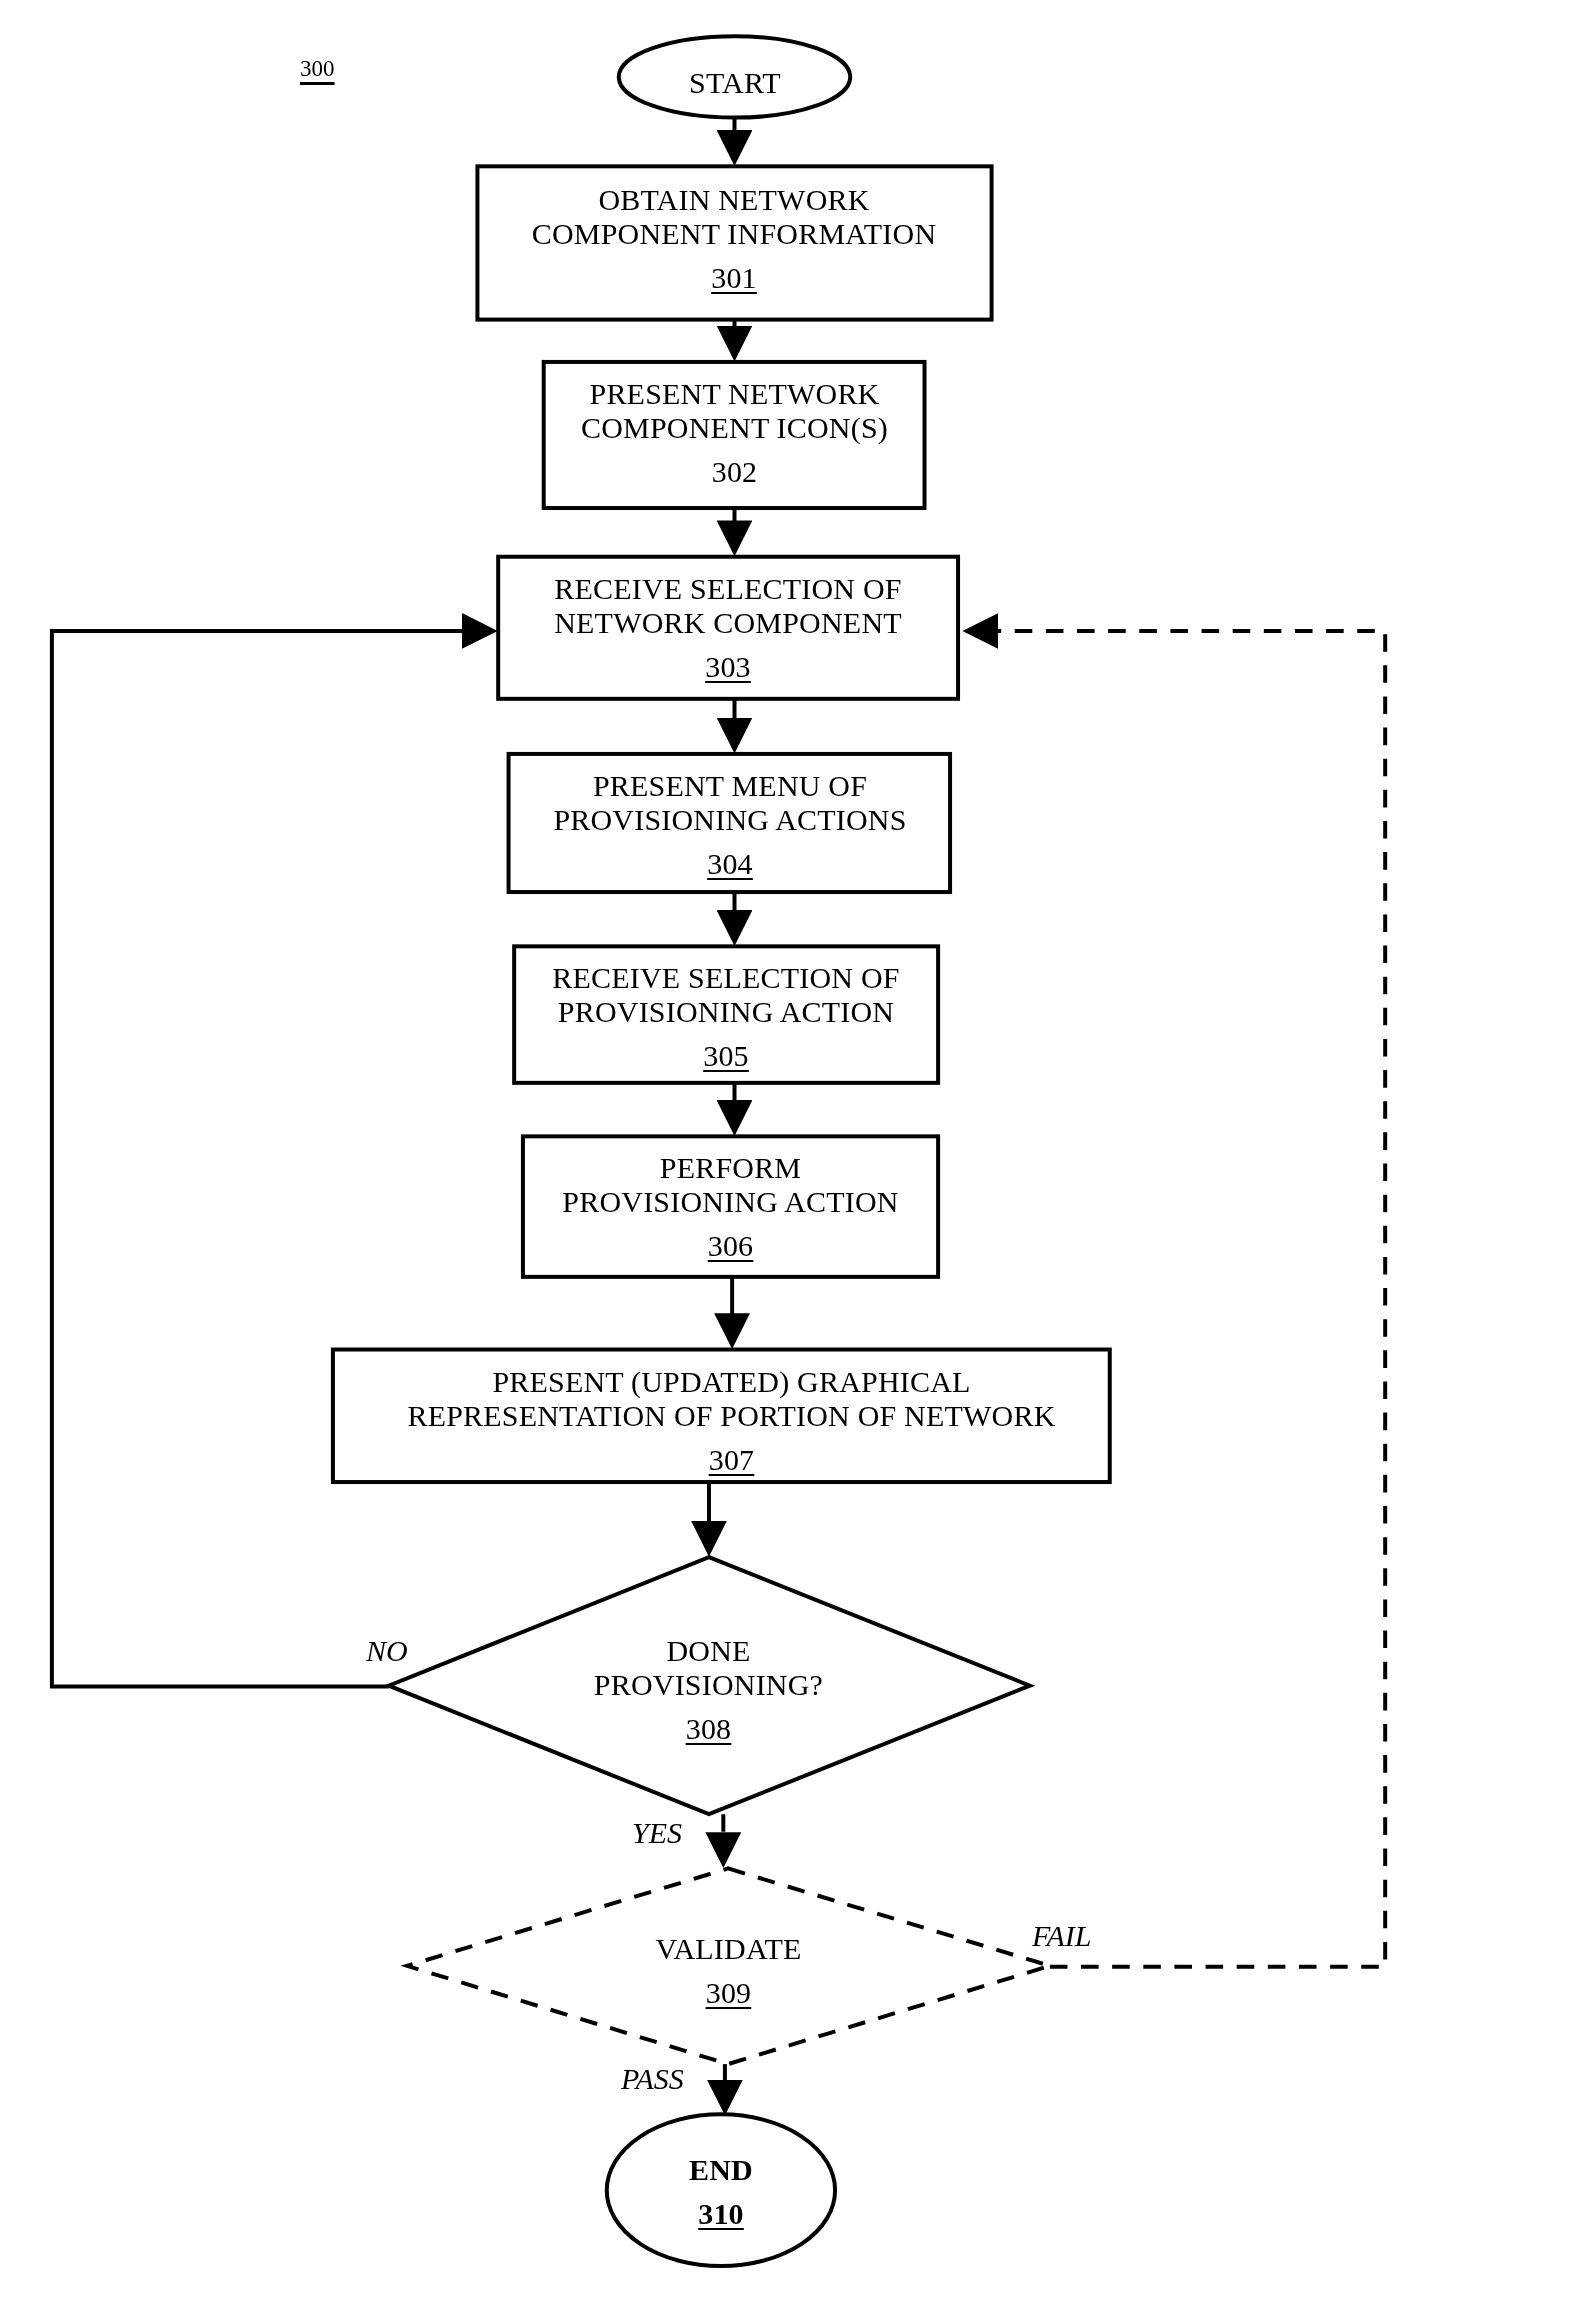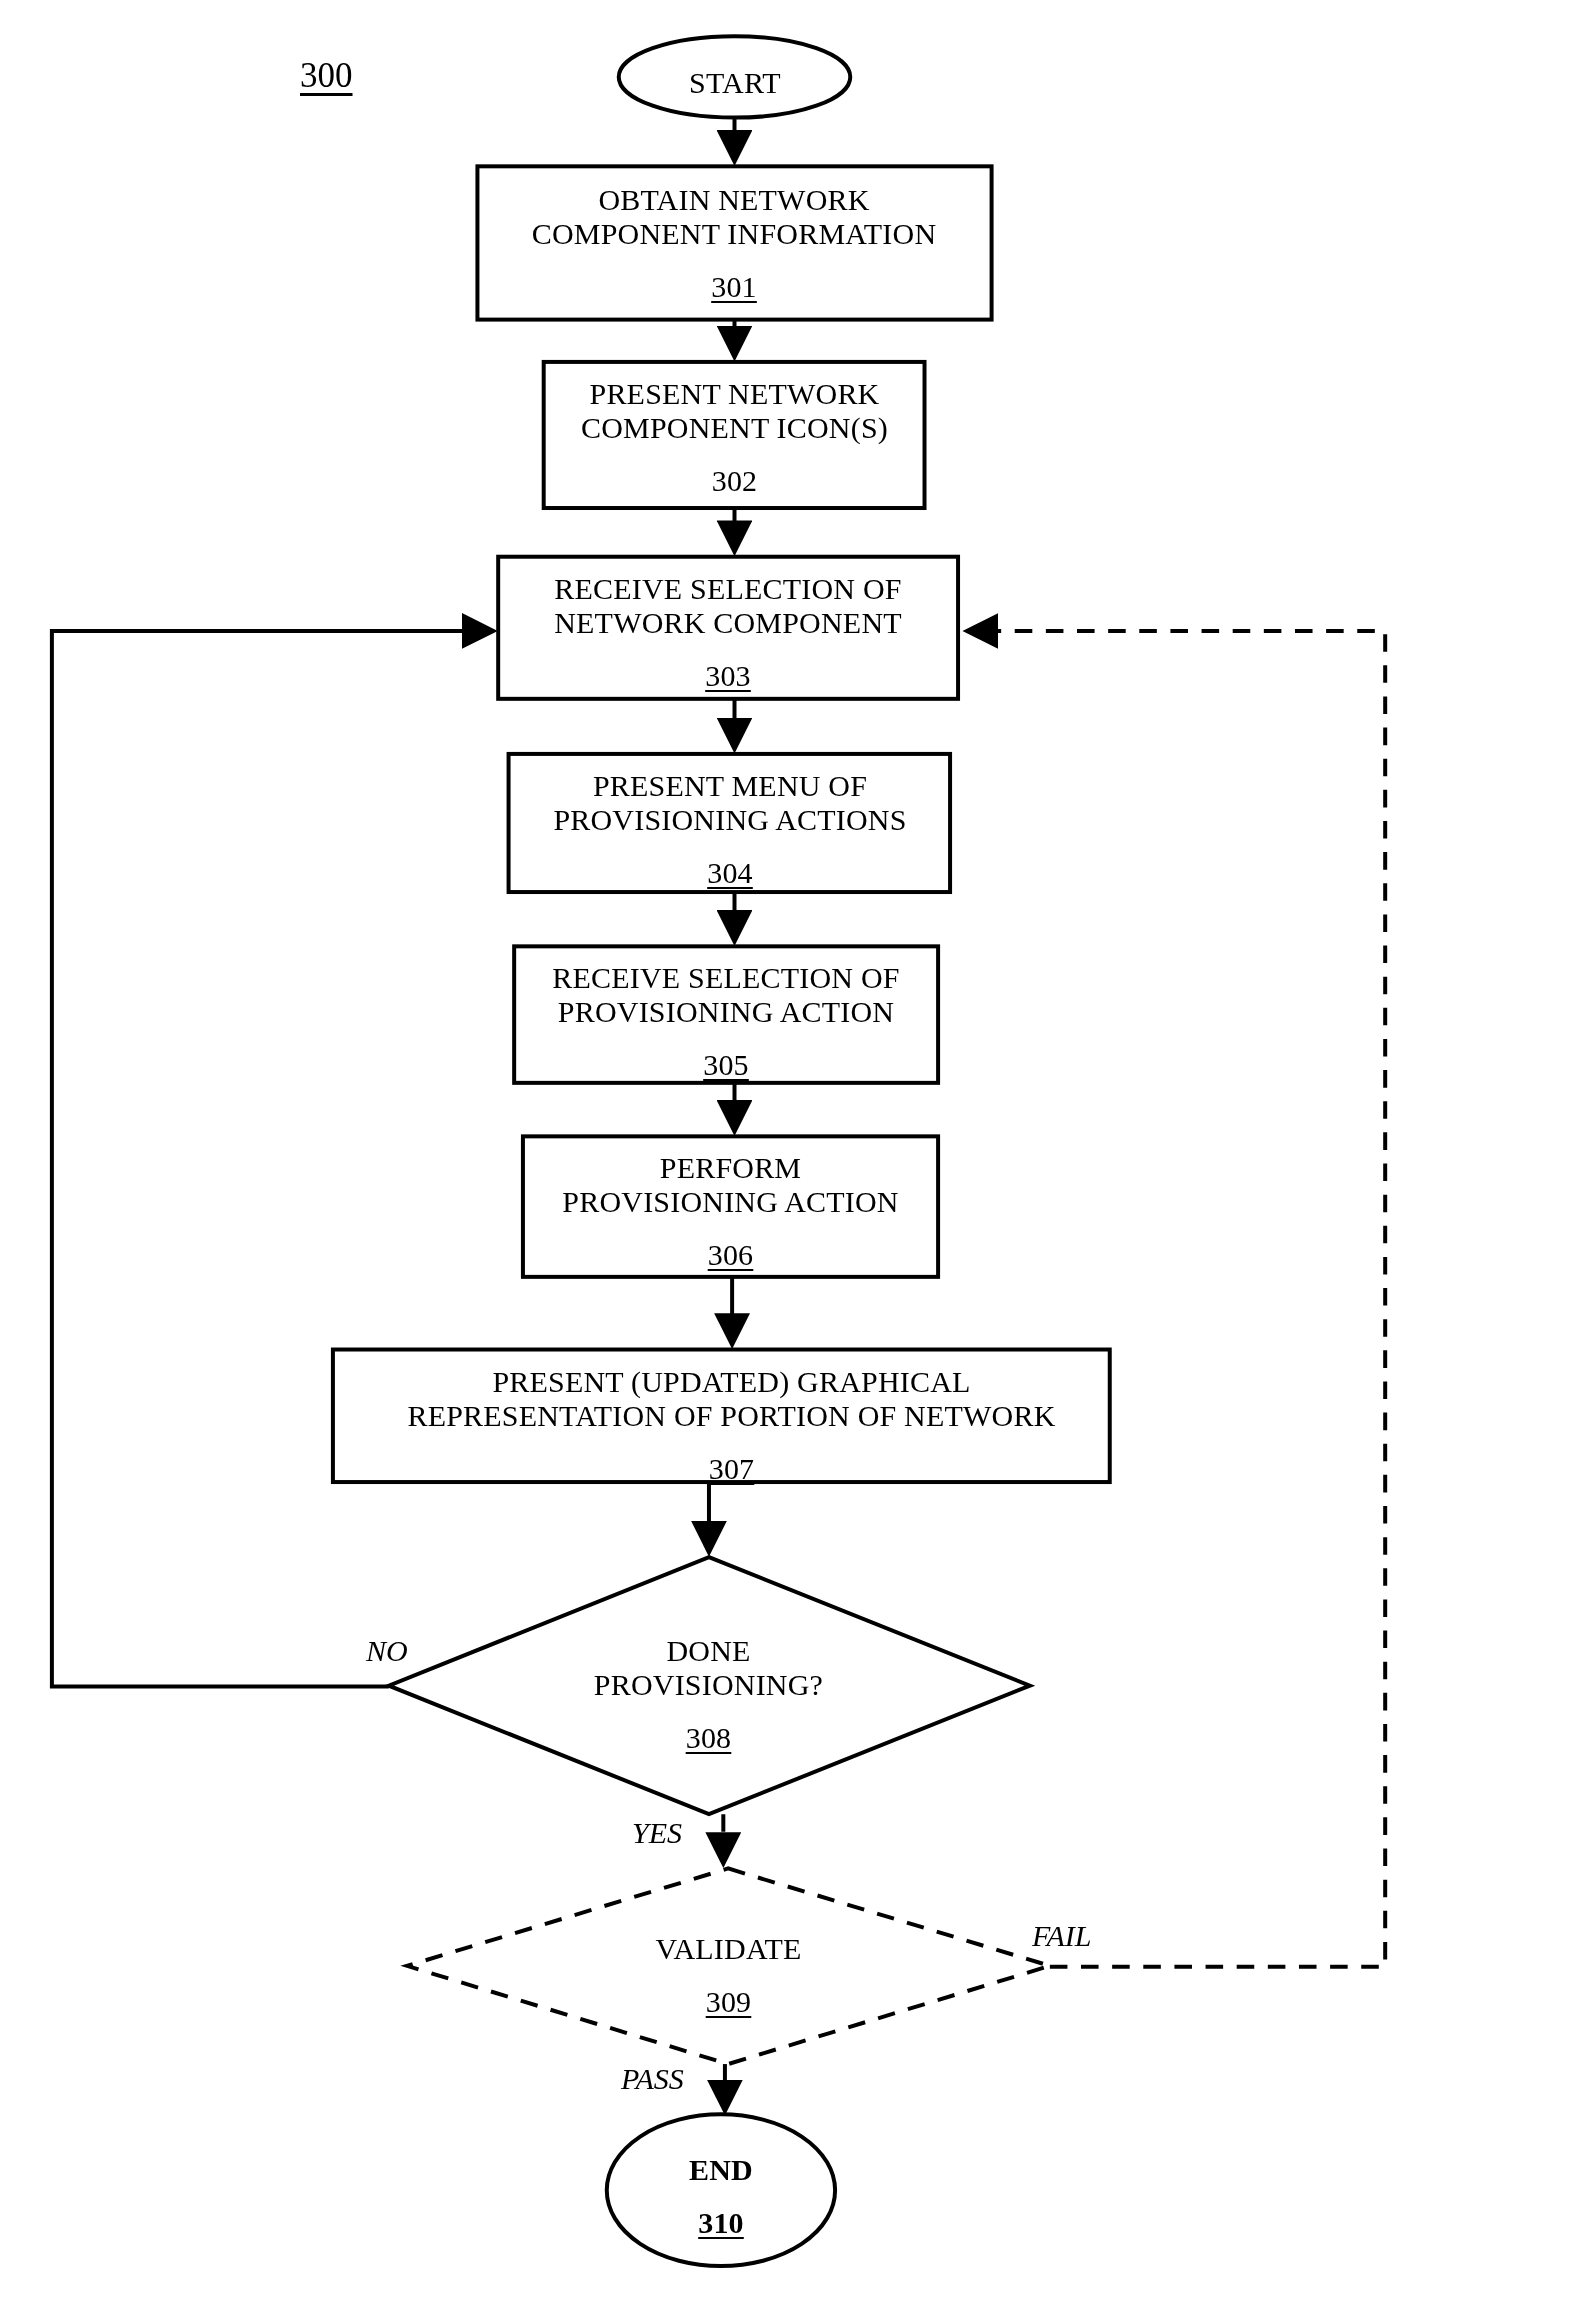--- a/index.html
+++ b/index.html
@@ -31,37 +31,37 @@
     position: absolute;
     text-align: center;
     line-height: 1.13;
     font-size: 30px;
     letter-spacing: 0.2px;
     white-space: nowrap;
     pointer-events: none;
   }
   .node-text .ref {
     display: block;
-    margin-top: 19px;
+    margin-top: 10px;
   }
   .node-text .ref.underlined {
     text-decoration: underline;
     text-underline-offset: 4px;
     text-decoration-thickness: 2.4px;
   }
   .edge-label {
     position: absolute;
     font-size: 30px;
     white-space: nowrap;
     pointer-events: none;
     font-style: italic;
   }
   .fig-label {
     position: absolute;
-    font-size: 35px;
+    font-size: 23px;
     text-decoration: underline;
     text-underline-offset: 5.6px;
     text-decoration-thickness: 3.2px;
     white-space: nowrap;
     pointer-events: none;
   }
 </style>
 </head>
 <body>
 

